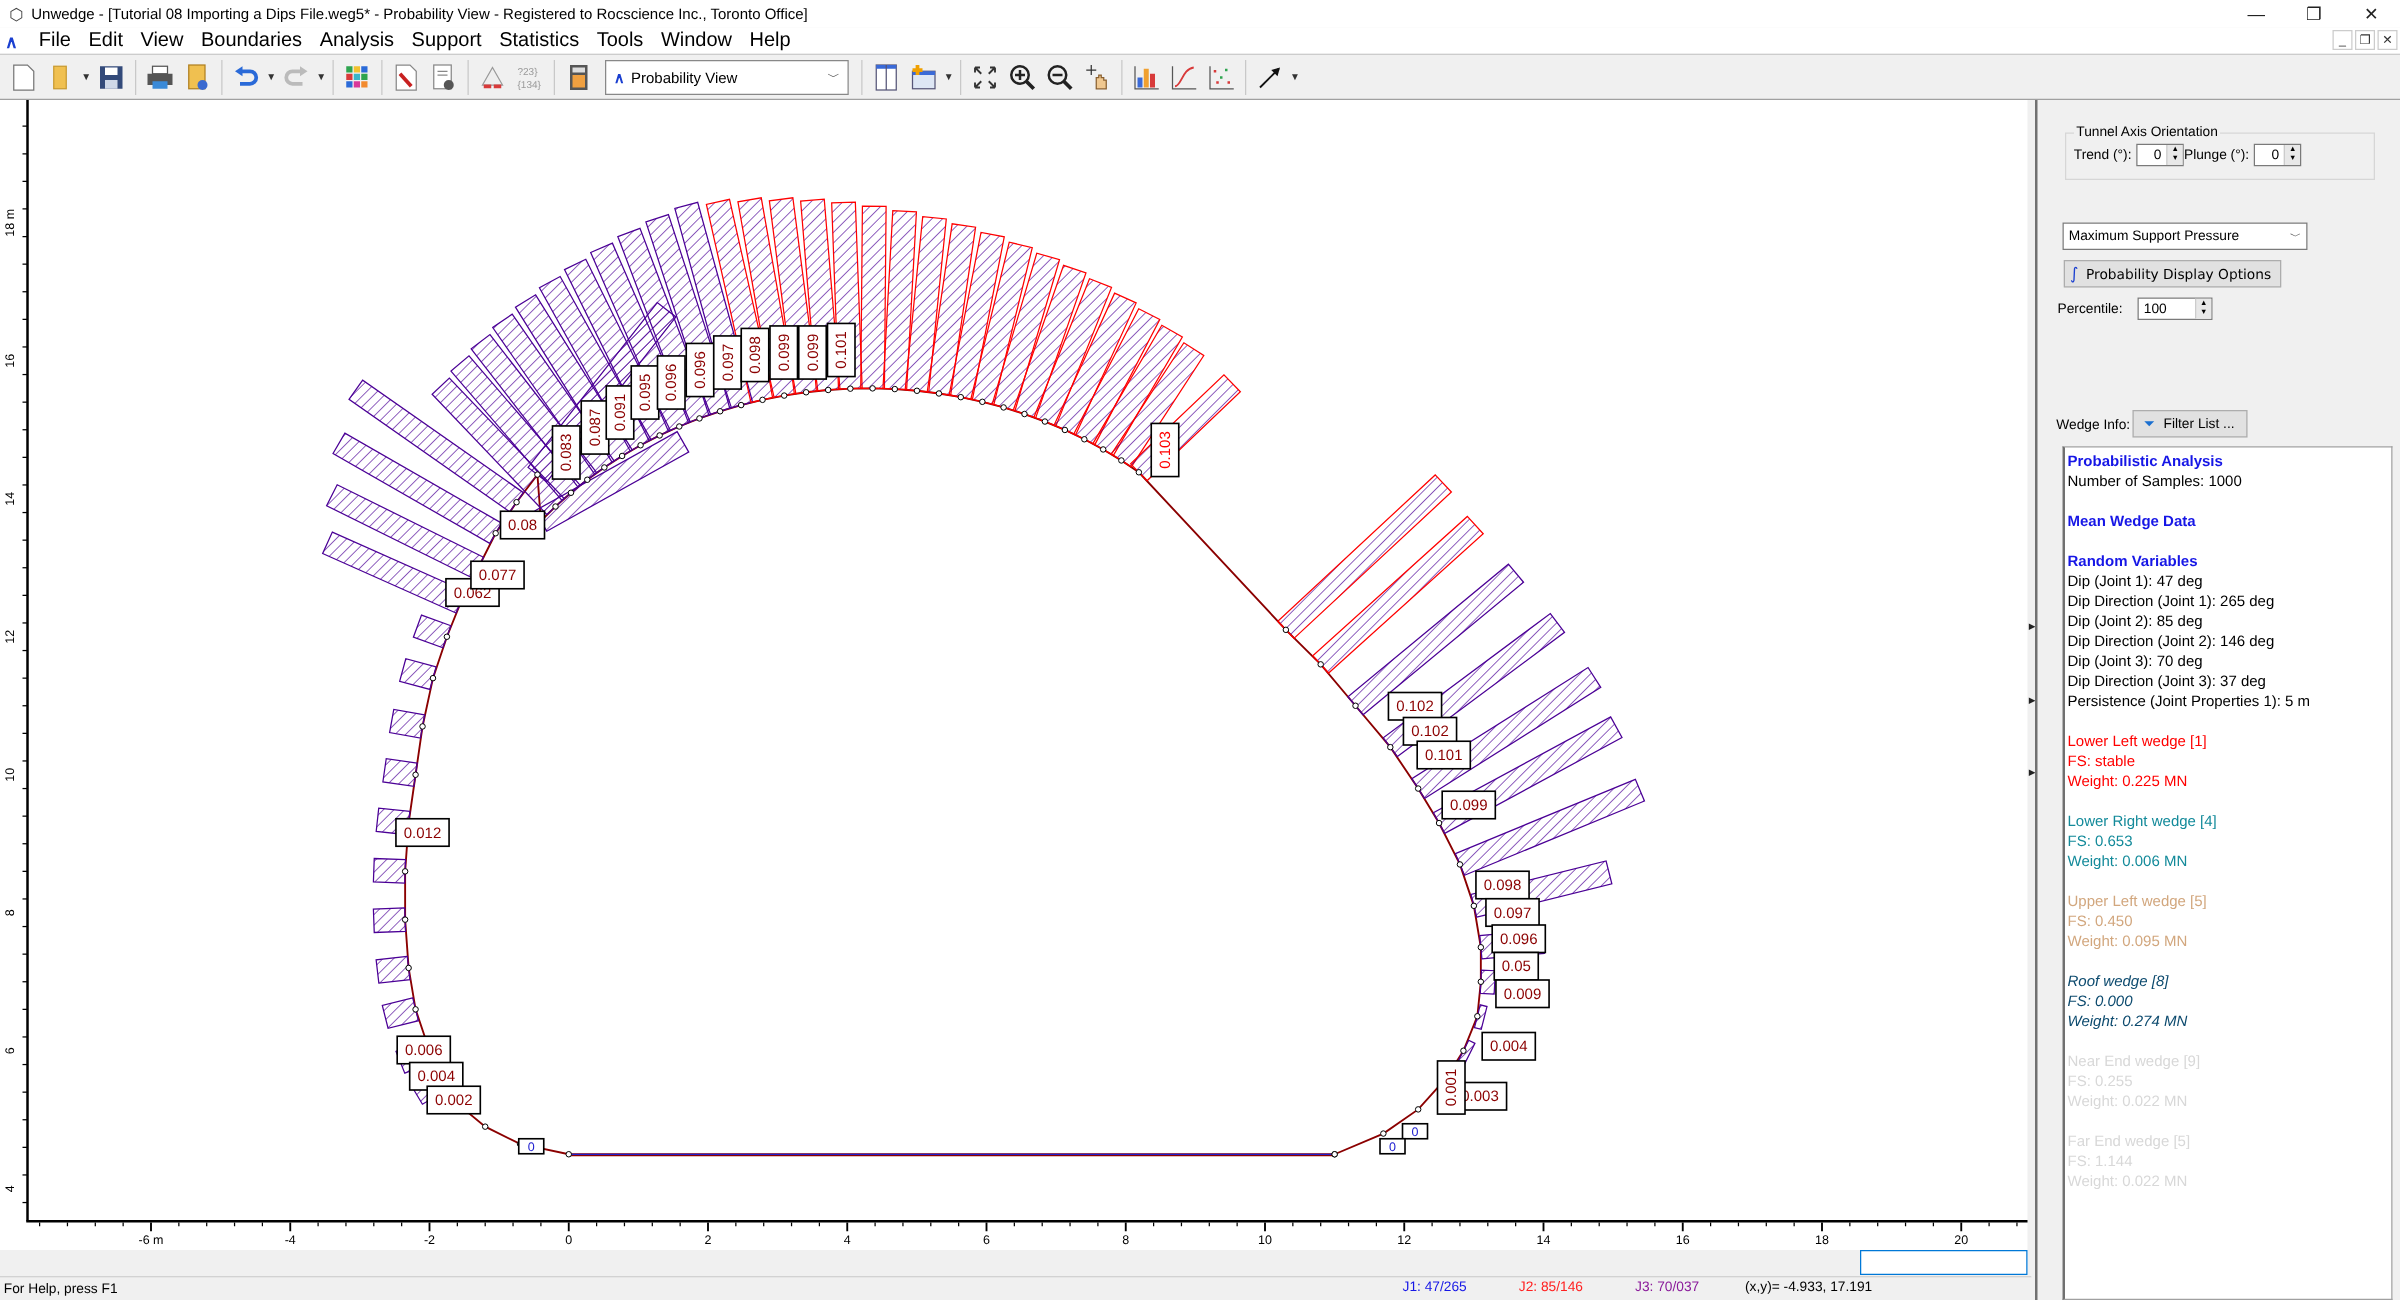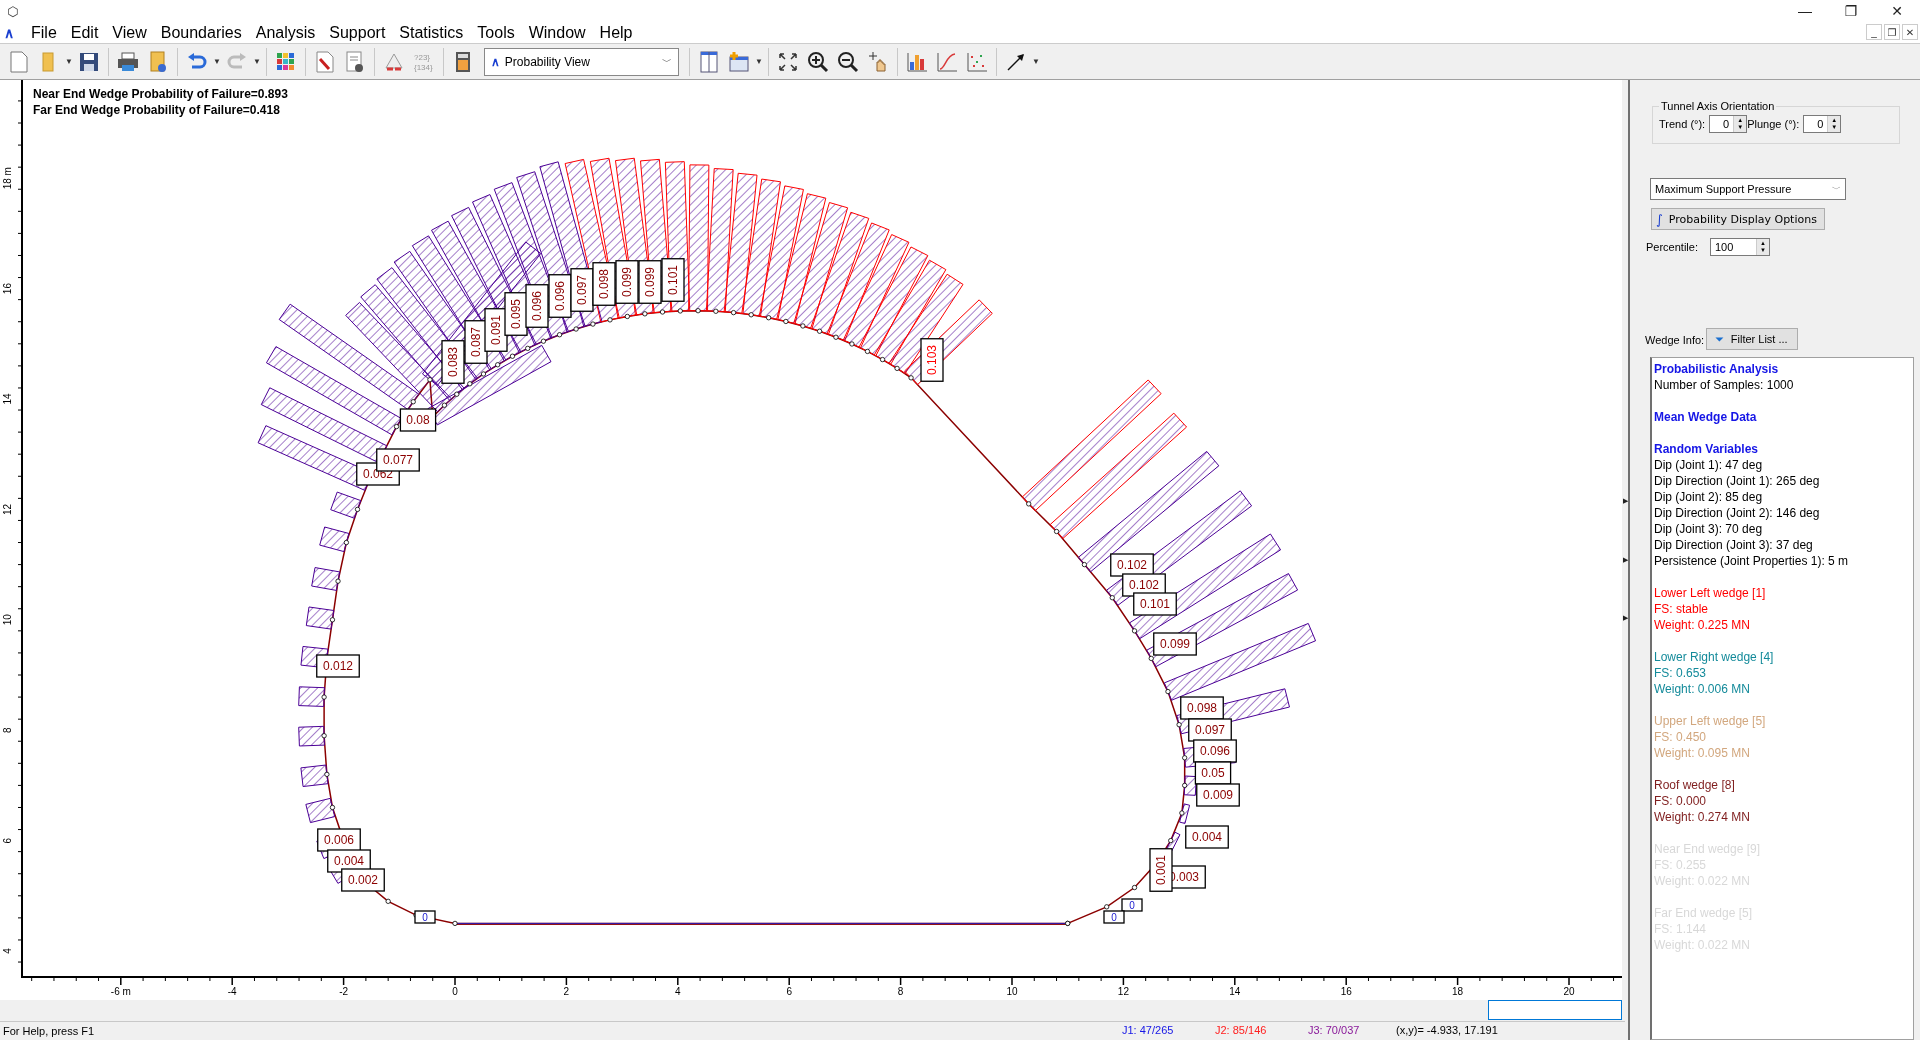--- a/index.html
+++ b/index.html
@@ -47,20 +47,21 @@
 #filterbtn .ico{color:#1a6fd0;margin-right:7px}
 #infobox{position:absolute;left:20px;top:277px;width:264px;height:683px;background:#fff;border:1px solid #a0a0a0;border-left:2px solid #707070;padding:3px 0 0 2px;font-size:12px;line-height:16px;overflow:hidden}
 #infobox .h{color:#1616e6;font-weight:bold}
 #infobox .gap{height:16px}
 </style>
 </head>
 <body>
 
 <div id="titlebar">
   <span class="appicon">⬡</span>
+  <span class="title">Unwedge - [Tutorial 08 Importing a Dips File.weg5* - Probability View - Registered to Rocscience Inc., Toronto Office]</span>
   <div class="winctl">
     <span>—</span>
     <span>❐</span>
     <span>✕</span>
   </div>
 </div>
 
 <div id="menubar">
   <span class="mlogo">∧</span>
   <span class="mi">File</span>
@@ -664,24 +665,20 @@
       </g>
       <g transform="translate(363,800)">
         <rect x="-21.25" y="-11" width="42.5" height="22" fill="#fff" stroke="#000" stroke-width="1.3"></rect>
         <text x="0" y="4" text-anchor="middle" font-size="12" font-family="Liberation Sans, sans-serif" fill="#8b0000">0.002</text>
       </g>
       <g transform="translate(425,837)">
         <rect x="-10" y="-6" width="20" height="12" fill="#fff" stroke="#000" stroke-width="1.3"></rect>
         <text x="0" y="4" text-anchor="middle" font-size="10" font-family="Liberation Sans, sans-serif" fill="#2020d0">0</text>
       </g>
     </svg>
-  <div id="pof">
-    <div>Near End Wedge Probability of Failure=0.893</div>
-    <div>Far End Wedge Probability of Failure=0.418</div>
-  </div>
 </div>
 <div id="splitter"></div>
 <div class="sarrow" style="top:497px">▶</div>
 <div class="sarrow" style="top:556px">▶</div>
 <div class="sarrow" style="top:614px">▶</div>
 
 <div id="cmdrow">
   <div id="cmdinput"></div>
 </div>
 <div id="statusbar">
@@ -754,21 +751,21 @@
           <div>Lower Right wedge [4]</div>
           <div>FS: 0.653</div>
           <div>Weight: 0.006 MN</div>
         </div>
         <div style="color: rgb(210, 167, 126);">
           <div class="gap"></div>
           <div>Upper Left wedge [5]</div>
           <div>FS: 0.450</div>
           <div>Weight: 0.095 MN</div>
         </div>
-        <div style="color: #7f1d1d;">
+        <div style="color: #0c4a6e; font-style: italic;">
           <div class="gap"></div>
           <div>Roof wedge [8]</div>
           <div>FS: 0.000</div>
           <div>Weight: 0.274 MN</div>
         </div>
         <div style="color: rgb(216, 216, 216);">
           <div class="gap"></div>
           <div>Near End wedge [9]</div>
           <div>FS: 0.255</div>
           <div>Weight: 0.022 MN</div>

